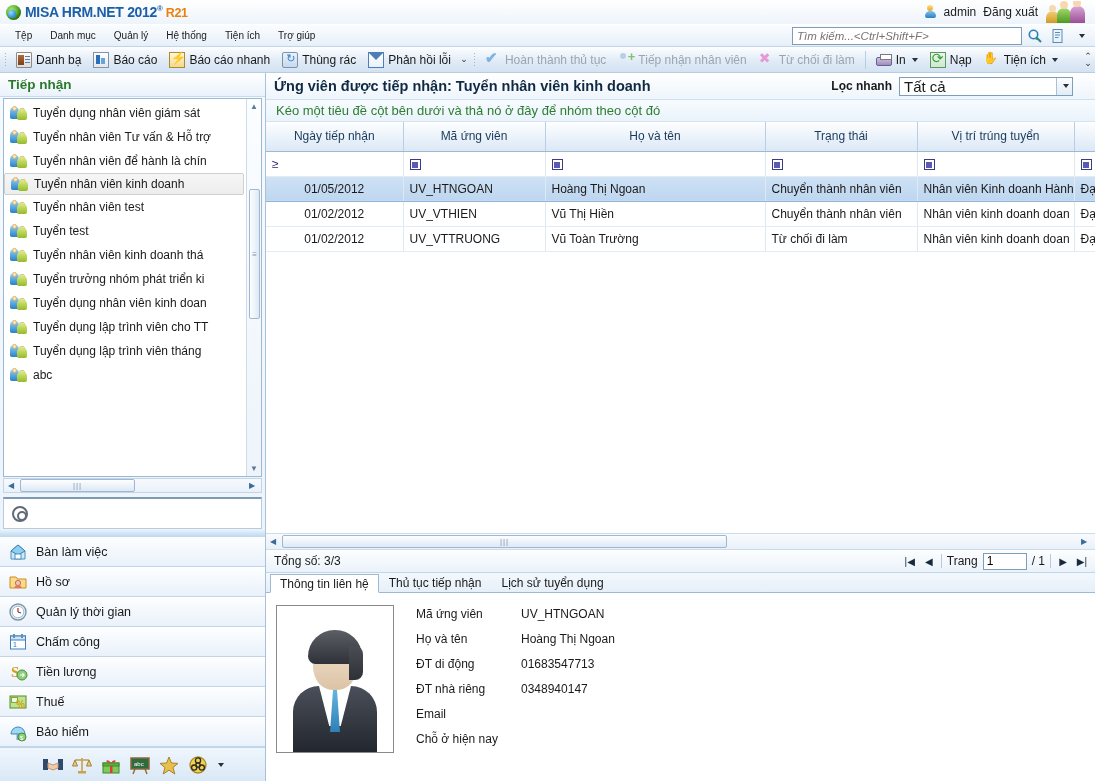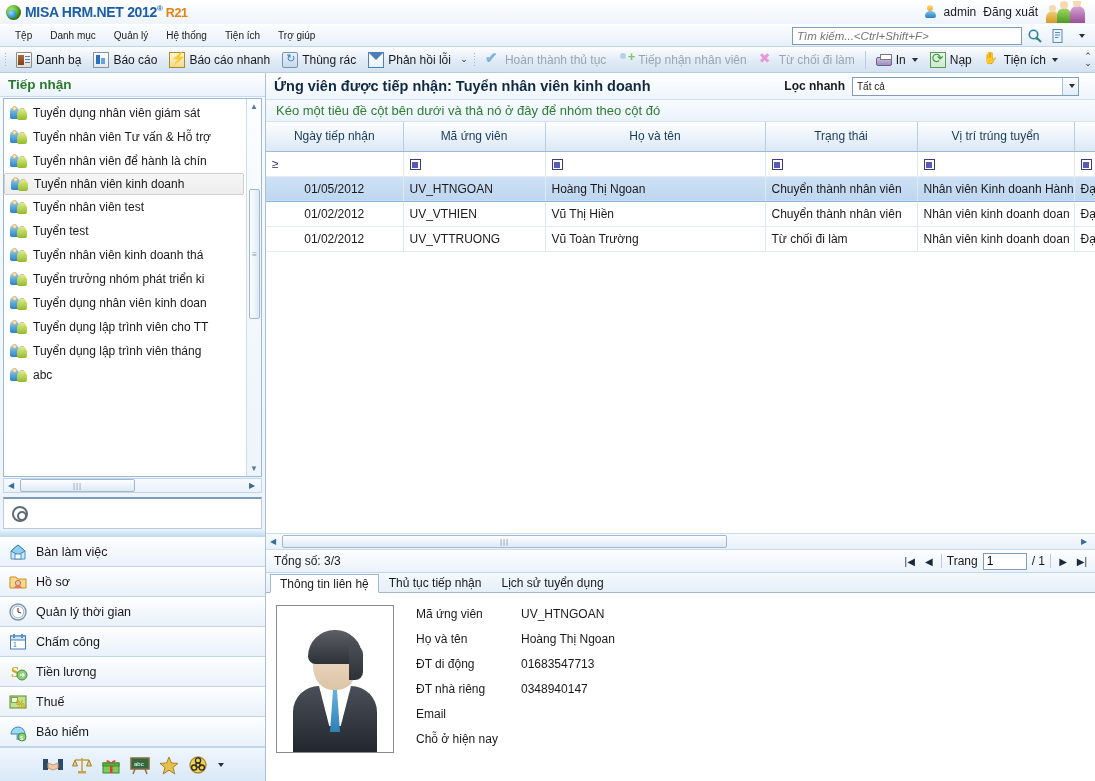--- a/index.html
+++ b/index.html
@@ -243,30 +243,30 @@
   .navbar-bottom{
     height:34px;display:flex;align-items:center;justify-content:center;gap:7px;
     background:linear-gradient(#eff6fd,#d9e8f6);
     border-top:1px solid #c3d6e9;
   }
   .sm-ico{width:22px;height:20px;position:relative;cursor:pointer;}
 
   
   .main{ flex:1; min-width:0; display:flex; flex-direction:column; background:#fff;}
   .main-head{
-    height:27px;display:flex;align-items:center;padding:0 16px 0 8px;
+    height:27px;display:flex;align-items:center;padding:0 22px 0 8px;
     background:linear-gradient(#ffffff,#eef5fc);
     border-bottom:1px solid #cfe0ee;
   }
   .main-title{ font-size:14.5px;font-weight:bold;color:#102a43;}
   .filter-wrap{ margin-left:auto;display:flex;align-items:center;gap:7px;}
   .filter-label{font-weight:bold;font-size:12px;}
   .combo{
-    width:227px;height:19px;border:1px solid #7f9db9;background:#fff;
-    display:flex;align-items:center;padding-left:4px;font-size:10px;position:relative;cursor:pointer;
+    width:174px;height:19px;border:1px solid #7f9db9;background:#fff;
+    display:flex;align-items:center;padding-left:4px;font-size:15px;position:relative;cursor:pointer;
   }
   .combo-btn{
     position:absolute;right:0;top:0;width:16px;height:17px;
     background:linear-gradient(#fcfdff,#e3ecf6);border-left:1px solid #a9c0d6;
     display:flex;align-items:center;justify-content:center;
   }
   .groupbar{
     height:22px;display:flex;align-items:center;padding-left:10px;
     background:linear-gradient(#f7fbff,#eaf3fb);
     border-bottom:1px solid #d6e4f0;

